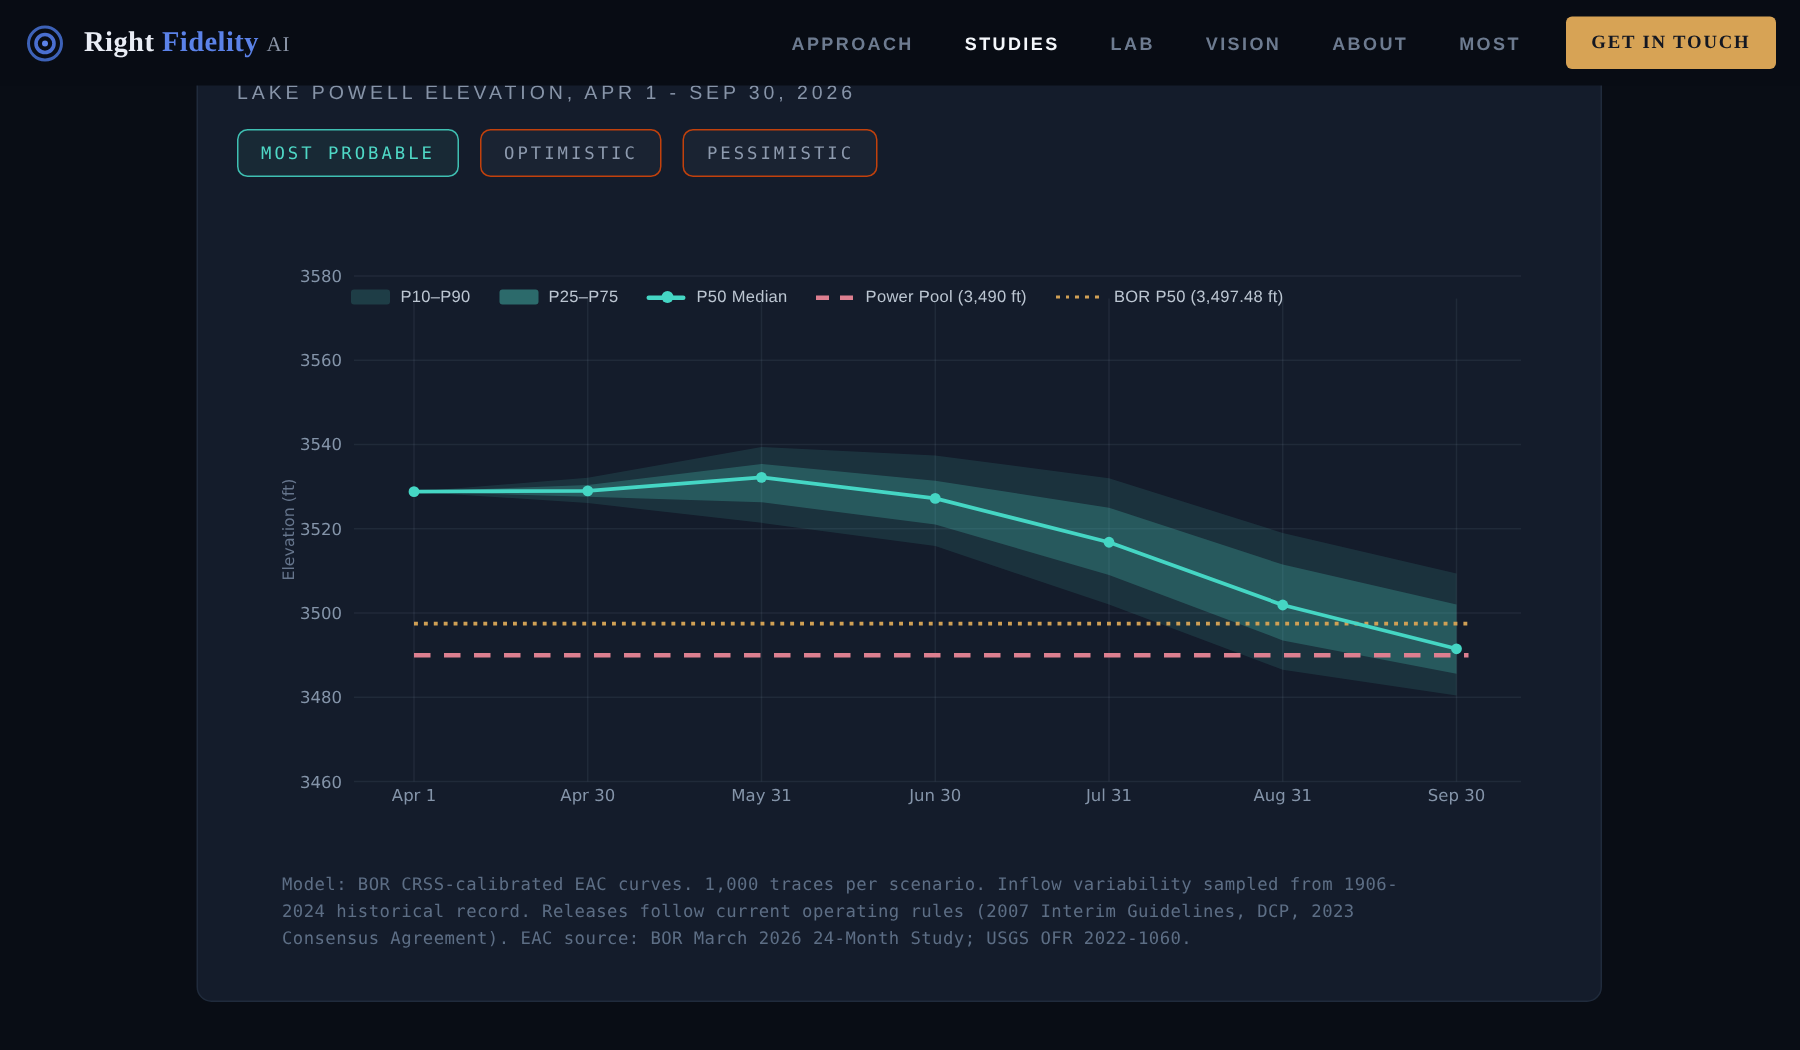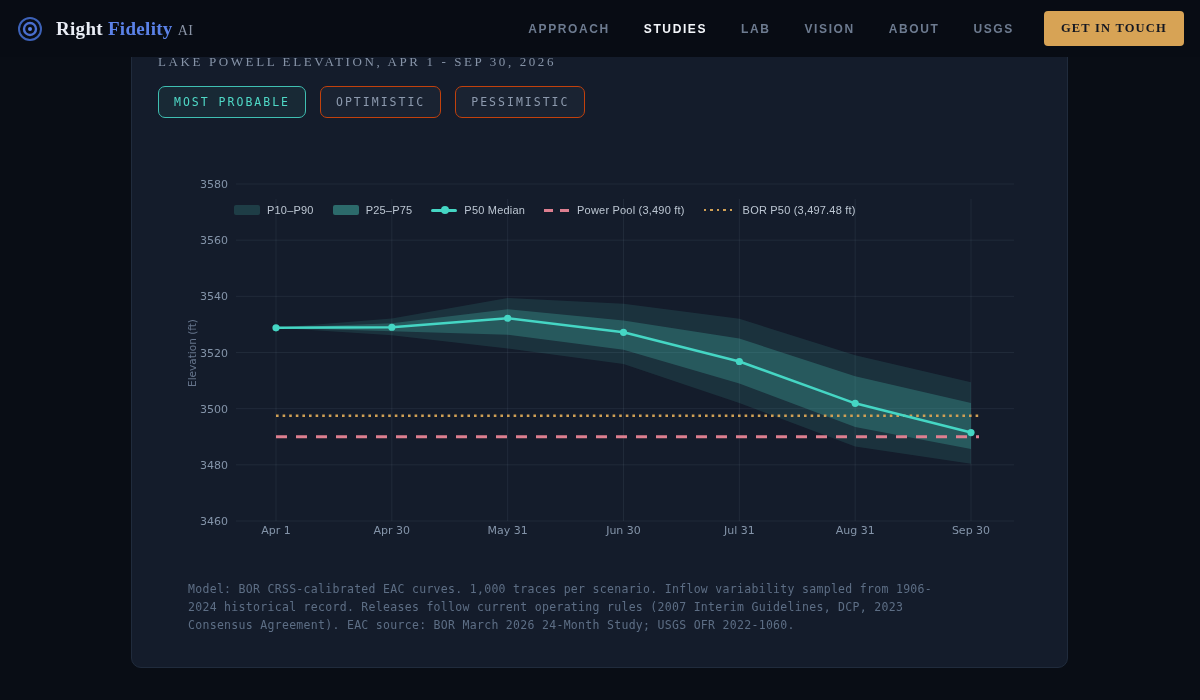--- a/index.html
+++ b/index.html
@@ -29,33 +29,33 @@
     font-family:Liberation Serif, serif;
   }
 
   
   .card {
     position:absolute; left:131px; top:44px; width:937px; height:624px;
     background:#141c2b; border:1px solid #202b3c; border-radius:10px; z-index:1;
   }
   .card-title {
     position:absolute; left:26px; top:9px;
-    font-family:Liberation Serif, serif;
+    font-family:Liberation Sans, sans-serif;
     font-size:13px; letter-spacing:2.6px; color:#8794a8; white-space:nowrap;
   }
   .tabs { position:absolute; left:26px; top:41px; display:flex; gap:14px; }
   .tab {
     font-family:"DejaVu Sans Mono", monospace; font-size:11.5px; letter-spacing:2px;
     color:#8d9aae; background:#1a2332; border:1px solid #c2410c; border-radius:7px;
     padding:8px 15px; cursor:pointer; white-space:nowrap;
   }
   .tab.active { color:#4fd8c6; border-color:#3fbfb2; background:rgba(79,216,198,0.07); }
 
   
-  .legend { position:absolute; left:102px; top:147px; display:flex; align-items:center; gap:19px;margin-top:12px; }
+  .legend { position:absolute; left:102px; top:147px; display:flex; align-items:center; gap:19px; }
   .legend-item { display:flex; align-items:center; gap:7px; }
   .legend-label { font-size:11px; color:#bcc6d2; letter-spacing:.2px; }
   .sw { display:inline-block; }
   .sw.band-light { width:26px; height:10px; border-radius:2px; background:rgba(79,214,196,0.18); }
   .sw.band-dark  { width:26px; height:10px; border-radius:2px; background:rgba(79,214,196,0.42); }
   .sw.line { position:relative; width:26px; height:3px; border-radius:2px; background:#45d6c4; }
   .sw.line::after { content:""; position:absolute; left:10px; top:-2.5px; width:8px; height:8px; border-radius:50%; background:#45d6c4; }
   .sw.dashed { width:26px; height:3px; background:repeating-linear-gradient(90deg,#dd7f90 0 9px,transparent 9px 16px); }
   .sw.dotted { width:32px; height:2.5px; background:repeating-linear-gradient(90deg,#d0a055 0 2.5px,transparent 2.5px 6.5px); }
 
@@ -82,21 +82,21 @@
       <circle cx="14" cy="14" r="2" fill="#5b82e8"></circle>
     </svg>
     <span class="brand"><span>Right</span> <span class="fid">Fidelity</span><span class="ai">AI</span></span>
   </div>
   <nav class="navlinks">
       <a class="navlink">APPROACH</a>
       <a class="navlink active">STUDIES</a>
       <a class="navlink">LAB</a>
       <a class="navlink">VISION</a>
       <a class="navlink">ABOUT</a>
-      <a class="navlink">USGS</a>
+      <a class="navlink">MOST</a>
     </nav>
   <button class="cta">GET IN TOUCH</button>
 </header>
 
 <section class="card">
   <div class="card-title">LAKE POWELL ELEVATION, APR 1 - SEP 30, 2026</div>
 
   <div class="tabs">
       <button class="tab active">MOST PROBABLE</button>
       <button class="tab">OPTIMISTIC</button>

